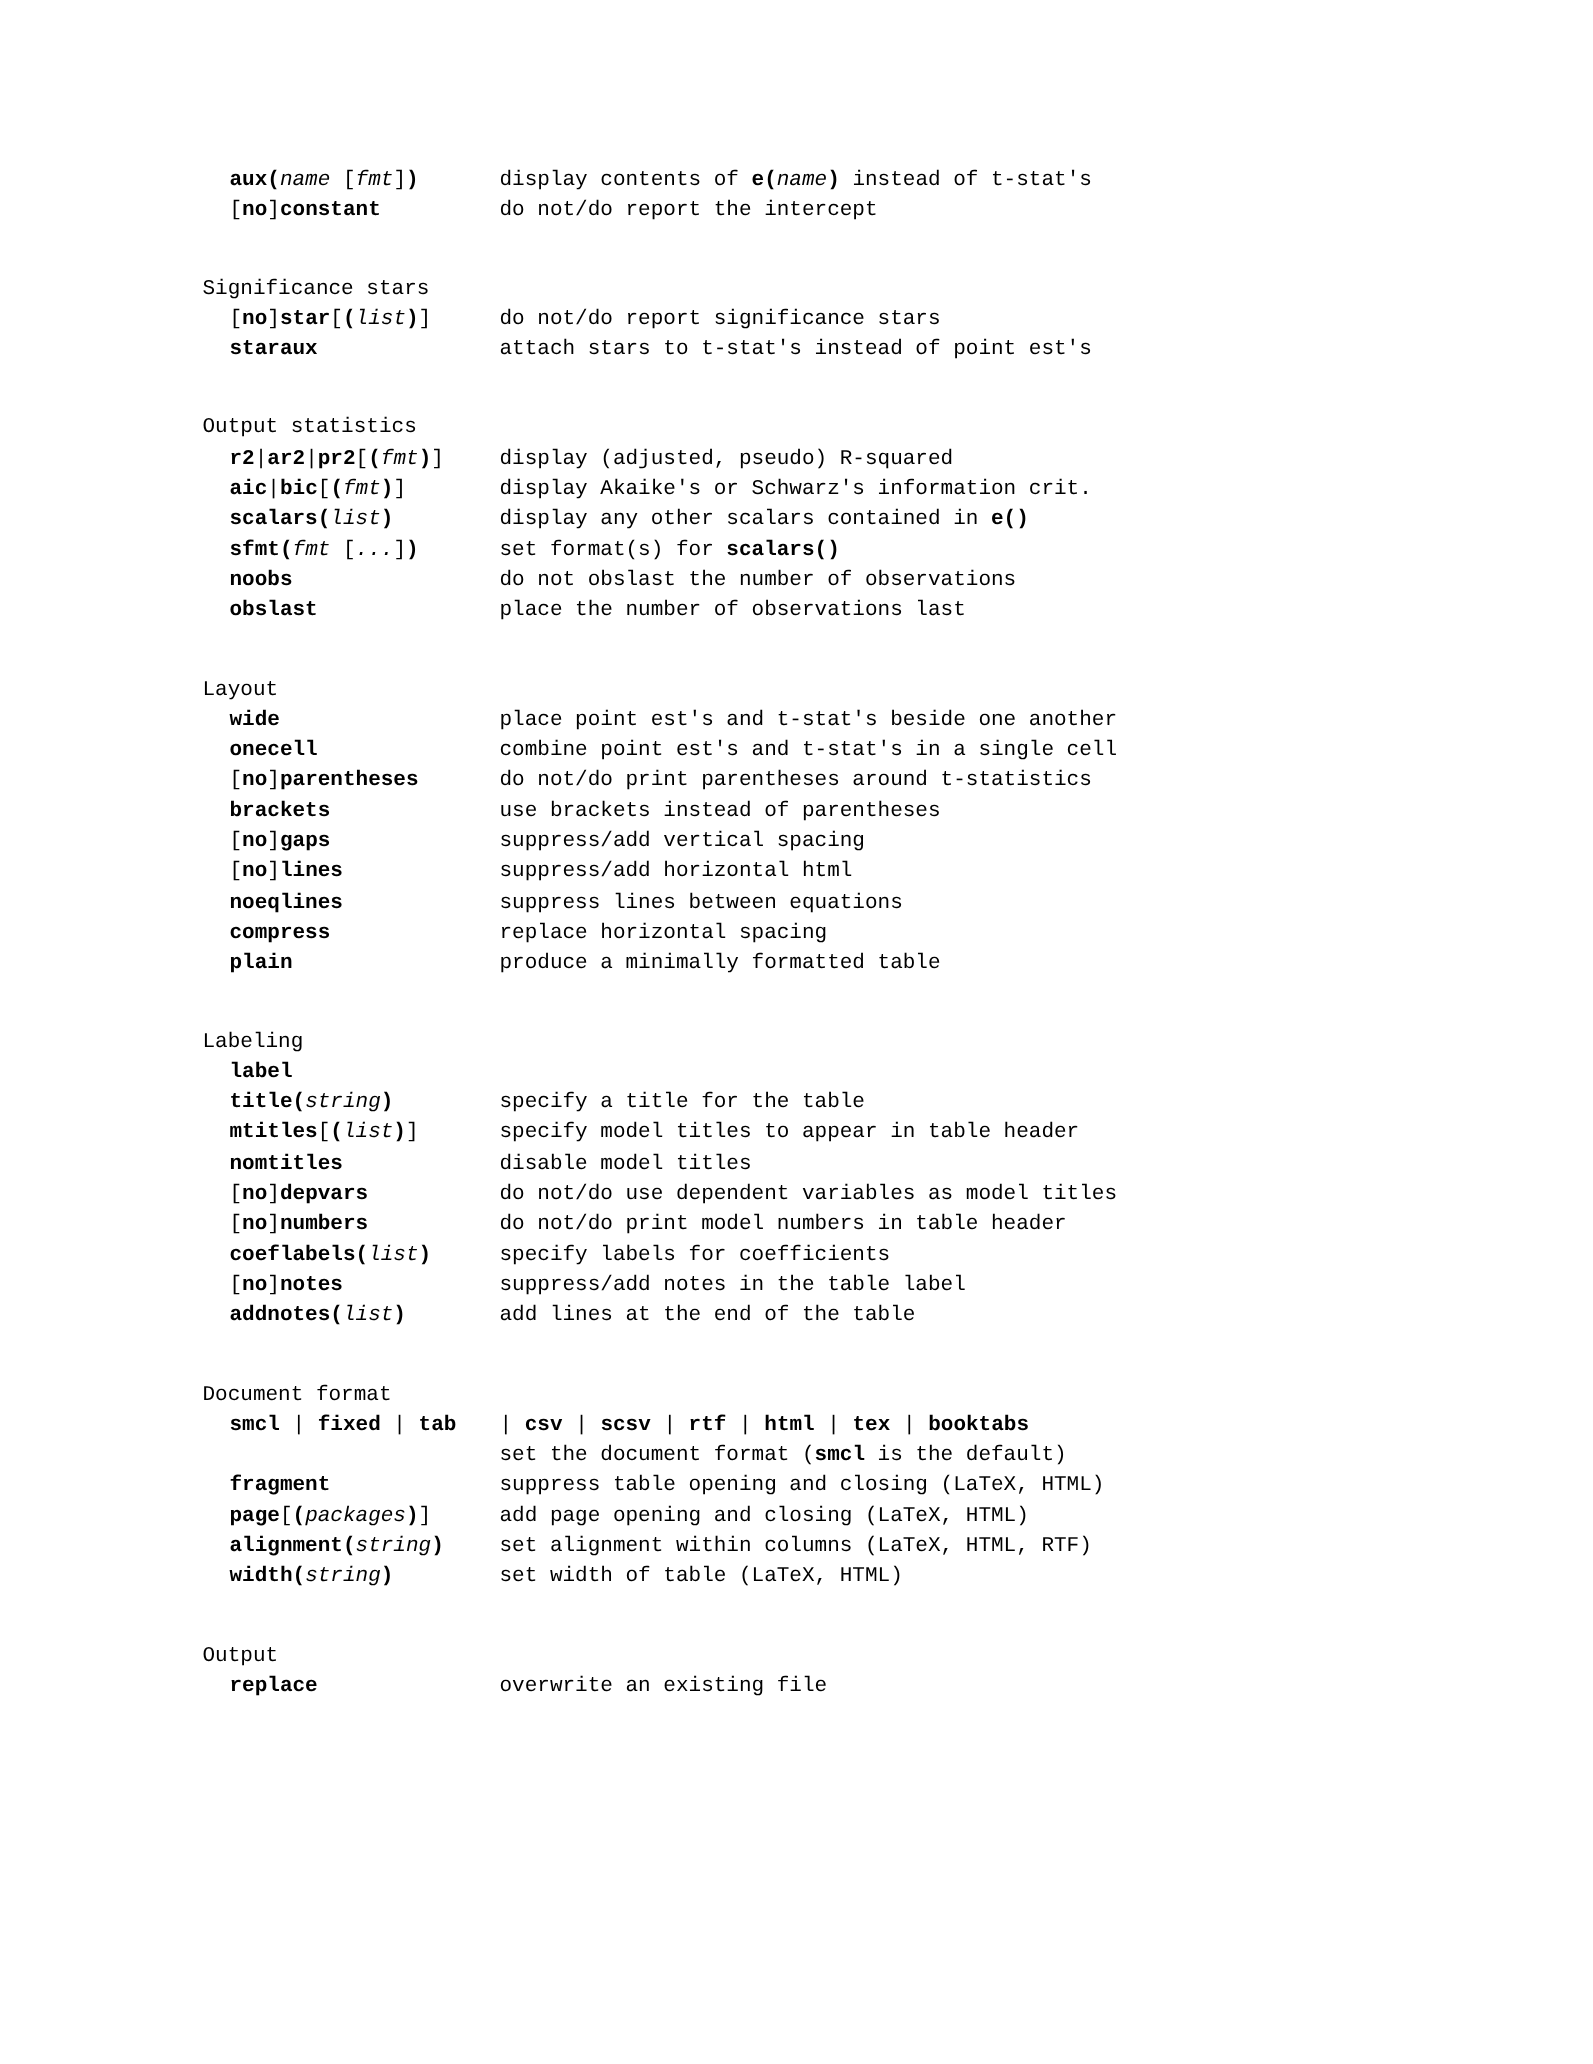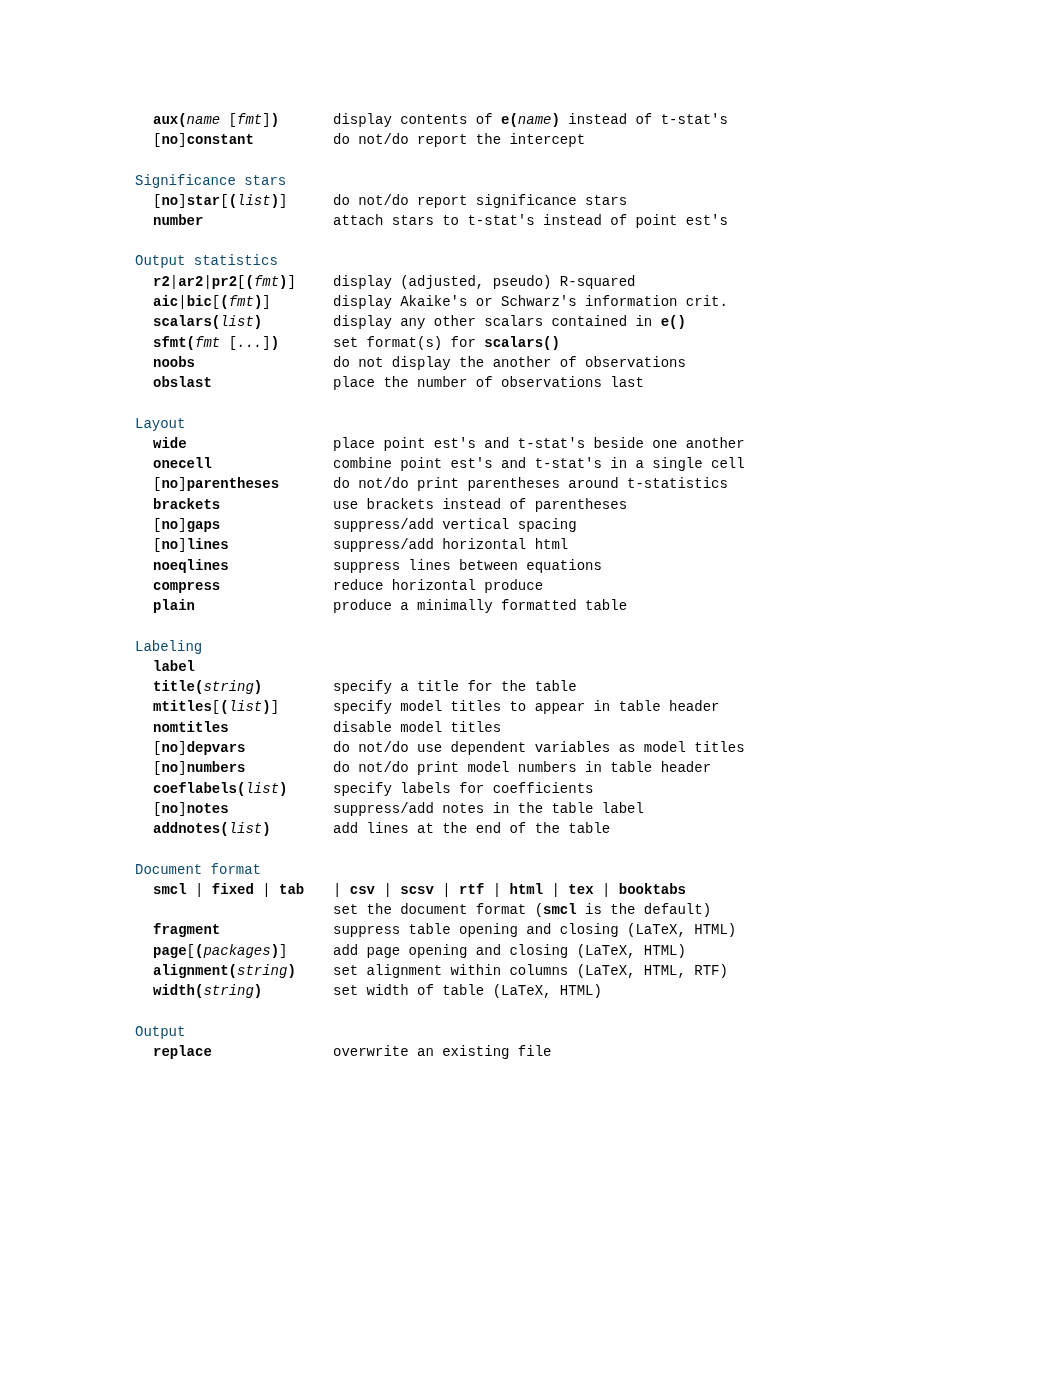--- a/index.html
+++ b/index.html
@@ -21,22 +21,22 @@
   }
   .opt {
     flex: 0 0 180px;
     padding-left: 18px;
     white-space: nowrap;
   }
   .desc {
     flex: 1;
   }
   .section {
-    color: #0c4a6e;
-    margin-top: 20px;
+    color: #000000;
+    margin-top: 32px;
     margin-bottom: 0px;
   }
   b { font-weight: bold; }
   i { font-style: italic; }
 </style>
 </head>
 <body>
 
 <div id="content">
     <div class="row">
@@ -46,21 +46,21 @@
     <div class="row">
       <div class="opt">[<b>no</b>]<b>constant</b></div>
       <div class="desc">do not/do report the intercept</div>
     </div>
     <div class="section">Significance stars</div>
     <div class="row">
       <div class="opt">[<b>no</b>]<b>star</b>[<b>(</b><i>list</i><b>)</b>]</div>
       <div class="desc">do not/do report significance stars</div>
     </div>
     <div class="row">
-      <div class="opt"><b>number</b></div>
+      <div class="opt"><b>staraux</b></div>
       <div class="desc">attach stars to t-stat's instead of point est's</div>
     </div>
     <div class="section">Output statistics</div>
     <div class="row">
       <div class="opt"><b>r2</b>|<b>ar2</b>|<b>pr2</b>[<b>(</b><i>fmt</i><b>)</b>]</div>
       <div class="desc">display (adjusted, pseudo) R-squared</div>
     </div>
     <div class="row">
       <div class="opt"><b>aic</b>|<b>bic</b>[<b>(</b><i>fmt</i><b>)</b>]</div>
       <div class="desc">display Akaike's or Schwarz's information crit.</div>
@@ -68,21 +68,21 @@
     <div class="row">
       <div class="opt"><b>scalars(</b><i>list</i><b>)</b></div>
       <div class="desc">display any other scalars contained in <b>e()</b></div>
     </div>
     <div class="row">
       <div class="opt"><b>sfmt(</b><i>fmt</i> [<i>...</i>]<b>)</b></div>
       <div class="desc">set format(s) for <b>scalars()</b></div>
     </div>
     <div class="row">
       <div class="opt"><b>noobs</b></div>
-      <div class="desc">do not display the another of observations</div>
+      <div class="desc">do not obslast the number of observations</div>
     </div>
     <div class="row">
       <div class="opt"><b>obslast</b></div>
       <div class="desc">place the number of observations last</div>
     </div>
     <div class="section">Layout</div>
     <div class="row">
       <div class="opt"><b>wide</b></div>
       <div class="desc">place point est's and t-stat's beside one another</div>
     </div>
@@ -105,21 +105,21 @@
     <div class="row">
       <div class="opt">[<b>no</b>]<b>lines</b></div>
       <div class="desc">suppress/add horizontal html</div>
     </div>
     <div class="row">
       <div class="opt"><b>noeqlines</b></div>
       <div class="desc">suppress lines between equations</div>
     </div>
     <div class="row">
       <div class="opt"><b>compress</b></div>
-      <div class="desc">reduce horizontal produce</div>
+      <div class="desc">replace horizontal spacing</div>
     </div>
     <div class="row">
       <div class="opt"><b>plain</b></div>
       <div class="desc">produce a minimally formatted table</div>
     </div>
     <div class="section">Labeling</div>
     <div class="row">
       <div class="opt"><b>label</b></div>
     </div>
     <div class="row">

